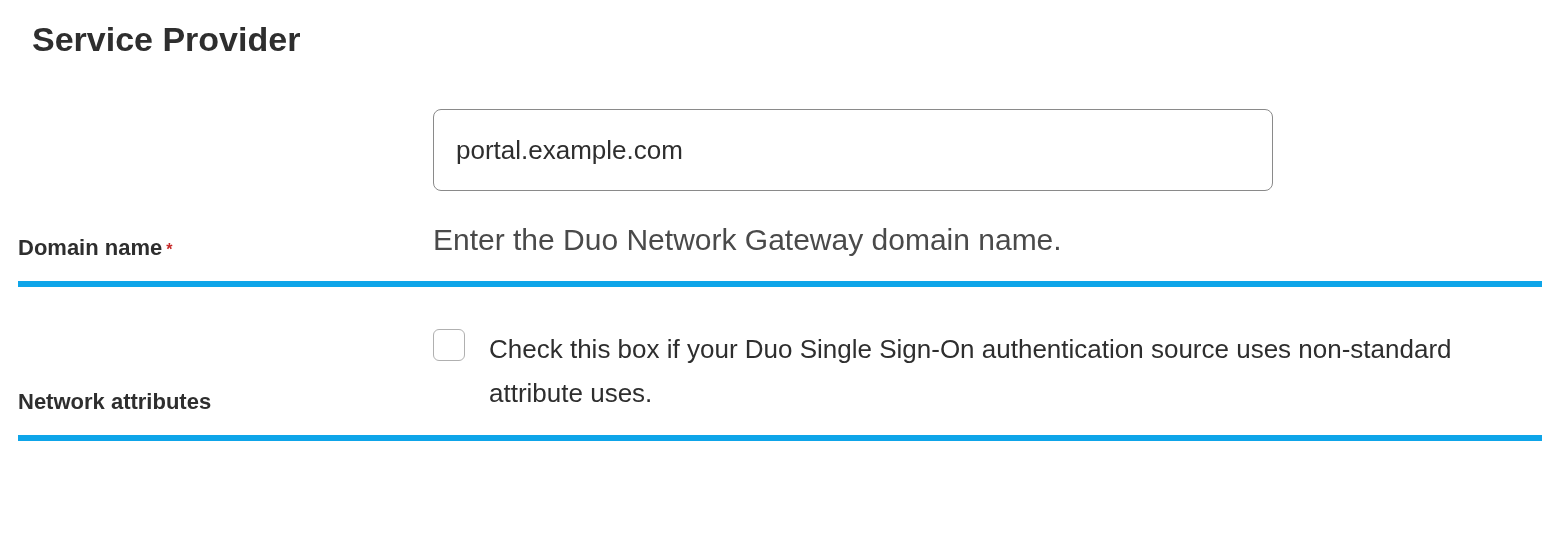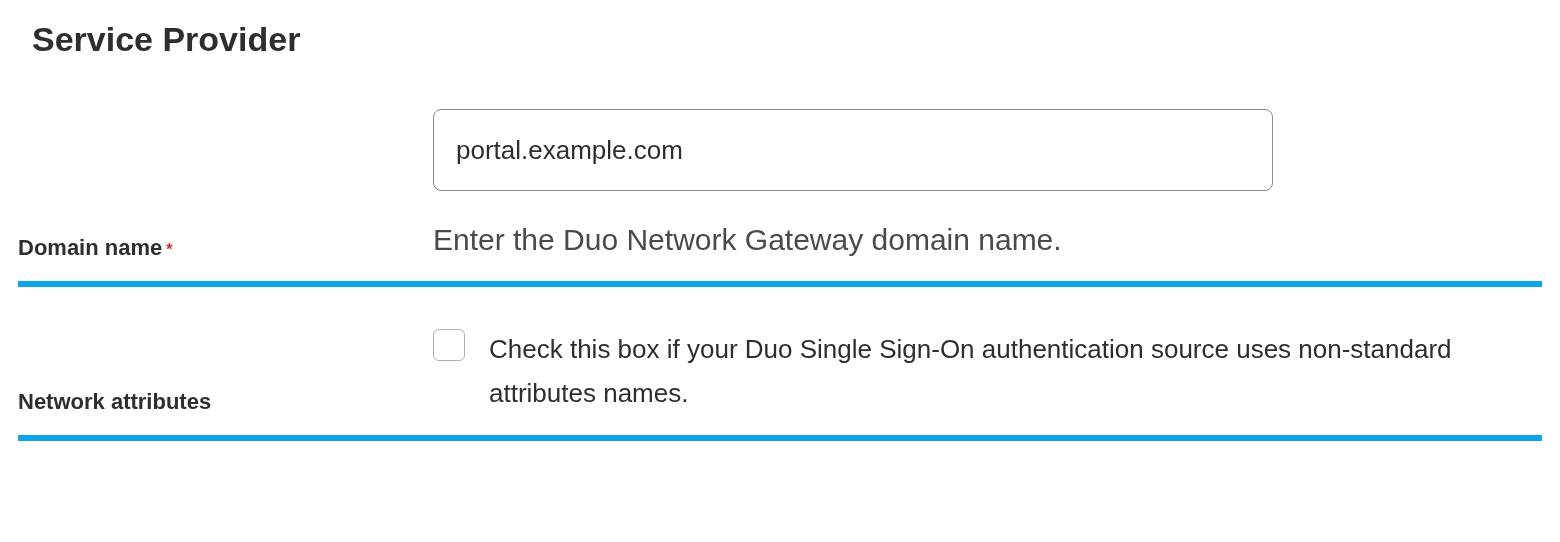--- a/index.html
+++ b/index.html
@@ -106,16 +106,16 @@
   </div>
 </div>
 
 <div class="form-row checkbox-form-row last">
   <div class="form-label-col">
     <span class="form-label">Network attributes</span>
   </div>
   <div class="form-control-col">
     <div class="checkbox-row">
       <div class="checkbox"></div>
-      <div class="checkbox-label">Check this box if your Duo Single Sign-On authentication source uses non-standard attributes names.</div>
+      <div class="checkbox-label">Check this box if your Duo Single Sign-On authentication source uses non-standard attribute uses.</div>
     </div>
   </div>
 </div>
 
 </body></html>

